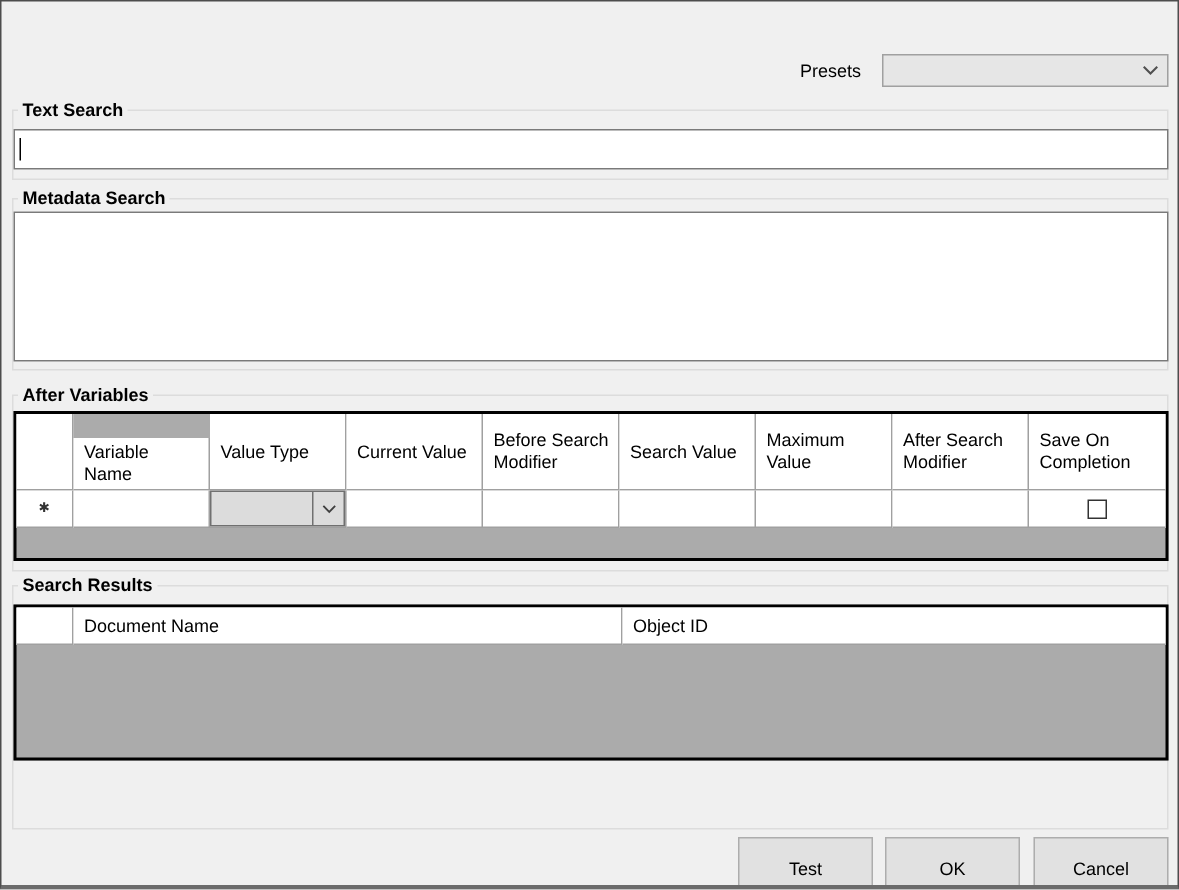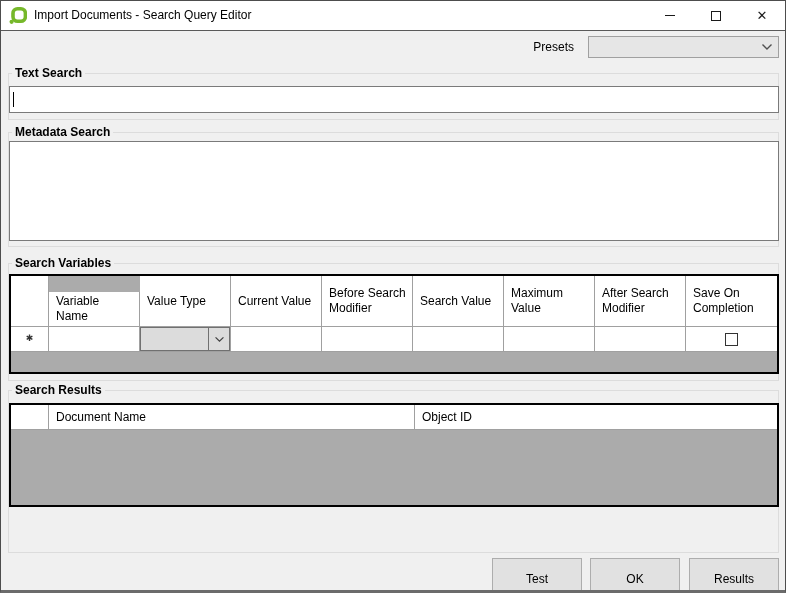--- a/index.html
+++ b/index.html
@@ -65,40 +65,20 @@
   .btn{
     position:absolute;top:557px;width:90px;height:41px;background:#e1e1e1;border:1px solid #adadad;
     display:flex;align-items:center;justify-content:center;cursor:default;
   }
 </style>
 </head>
 <body>
 
 <div class="window">
 
-  <div class="titlebar">
-    <span class="app-icon">
-      <svg width="18" height="18" viewBox="0 0 18 18">
-        <rect x="4" y="1.8" width="12.4" height="12.4" rx="4.5" fill="none" stroke="#76b82a" stroke-width="3.6"></rect>
-        <circle cx="2.6" cy="14.8" r="2.1" fill="#76b82a"></circle>
-      </svg>
-    </span>
-    <span class="title-text">Import Documents - Search Query Editor</span>
-    <div class="winctl">
-      <div class="winbtn">
-        <span class="min-bar"></span>
-      </div>
-      <div class="winbtn">
-        <span class="max-box"></span>
-      </div>
-      <div class="winbtn">
-        <span class="close-glyph">✕</span>
-      </div>
-    </div>
-  </div>
 
   <span class="presets-label">Presets</span>
   <div class="combo">
     <span class="combo-value"></span>
     <span class="chev">
       <svg width="12" height="8" viewBox="0 0 12 8">
           <polyline points="1.5,1.5 6,6 10.5,1.5" fill="none" stroke="#505050" stroke-width="1.4"></polyline>
         </svg>
     </span>
   </div>
@@ -110,21 +90,21 @@
     <span class="caret"></span>
   </div>
 
   <div class="group" style="left:7px;top:131px;width:771px;height:115px;"></div>
   <span class="group-label" style="left:11px;top:124px;">Metadata Search</span>
   <div class="textbox" style="left:8px;top:140px;width:770px;height:100px;">
     <span></span>
   </div>
 
   <div class="group" style="left:7px;top:262px;width:771px;height:118px;"></div>
-  <span class="group-label" style="left:11px;top:255px;">Search Variables</span>
+  <span class="group-label" style="left:11px;top:255px;">After Variables</span>
 
   <div class="grid" style="left:8px;top:273px;width:770px;height:100px;">
     <div class="grid-row sv-cols sv-header">
       <div class="cell rowhdr"></div>
       <div class="cell">Variable Name</div>
       <div class="cell">Value Type</div>
       <div class="cell">Current Value</div>
       <div class="cell">Before Search Modifier</div>
       <div class="cell">Search Value</div>
       <div class="cell">Maximum Value</div>
@@ -168,16 +148,16 @@
     </div>
   </div>
 
   <div class="btn" style="left:491px;">
     <span>Test</span>
   </div>
   <div class="btn" style="left:589px;">
     <span>OK</span>
   </div>
   <div class="btn" style="left:688px;">
-    <span>Results</span>
+    <span>Cancel</span>
   </div>
 
 </div>
 
 </body></html>

